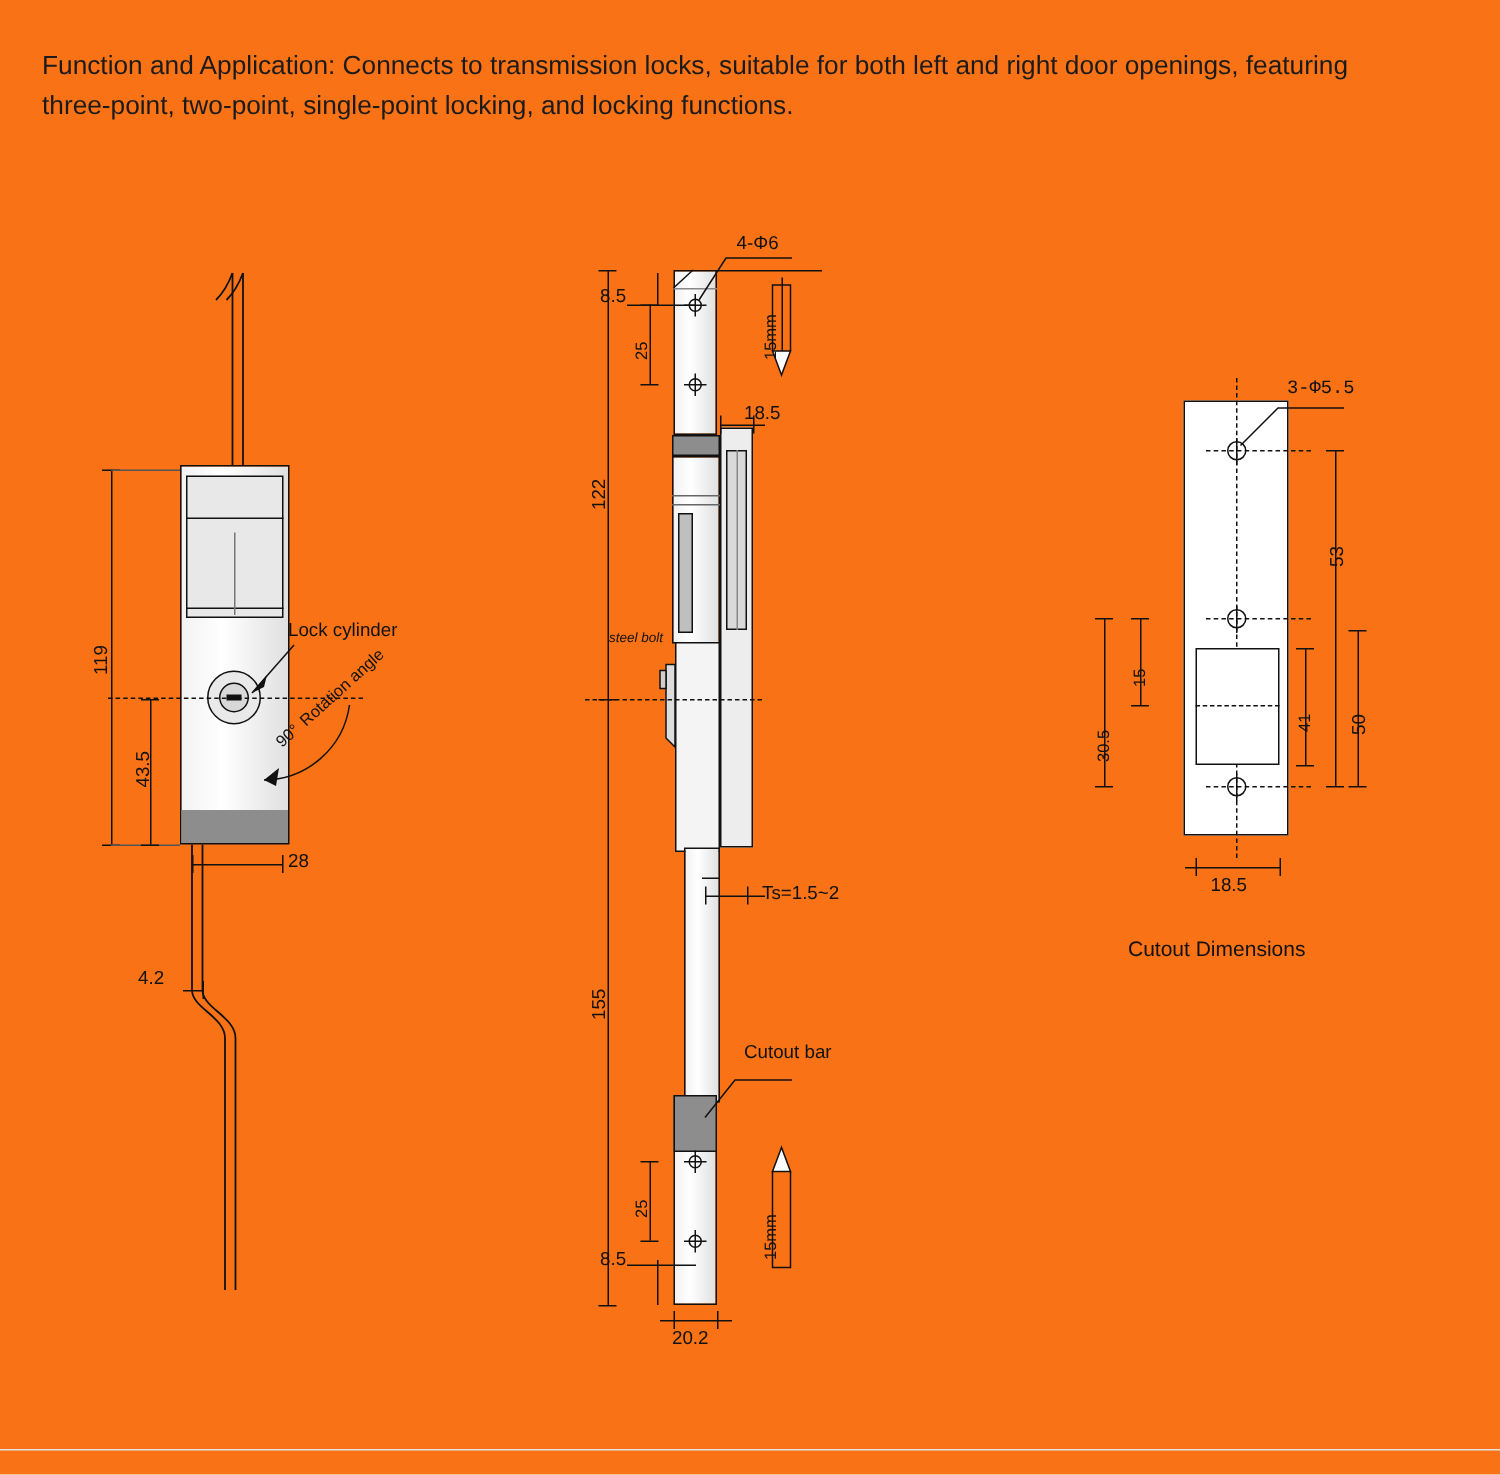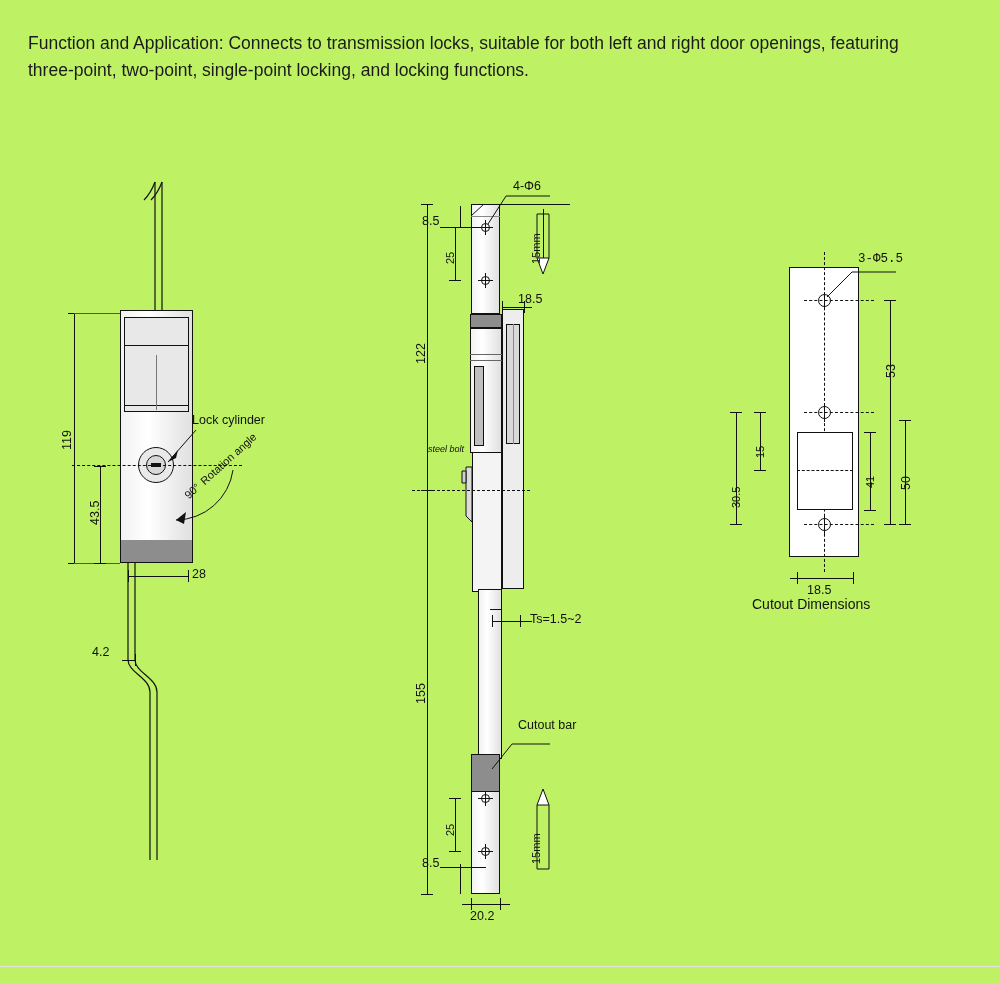--- a/index.html
+++ b/index.html
@@ -8,21 +8,21 @@
     background: #ffffff;
   }
   body {
     font-family: "Liberation Sans", sans-serif;
     color: #1a1a1a;
   }
   #page {
     position: relative;
     width: 1000px;
     height: 983px;
-    background: #bef264;
+    background: #f97316;
     overflow: hidden;
   }
   .desc {
     position: absolute;
     left: 28px;
     top: 30px;
     width: 900px;
     font-size: 17.5px;
     line-height: 27px;
     color: #1b1b1b;
@@ -145,21 +145,21 @@
     <div class="ln hl" style="left:128px;top:576px;width:60px;"></div>
     <div class="ln vl" style="left:128px;top:570px;height:12px;"></div>
     <div class="ln vl" style="left:188px;top:570px;height:12px;"></div>
     <div class="lbl" style="left:192px;top:567px;">28</div>
 
     <div class="ln hl" style="left:122px;top:660px;width:14px;"></div>
     <div class="ln vl" style="left:135px;top:654px;height:12px;"></div>
     <div class="lbl" style="left:92px;top:645px;">4.2</div>
   </div>
 
-  <div class="abs" style="left:400px;top:0;width:280px;height:920px;margin-top:24px;">
+  <div class="abs" style="left:378px;top:0;width:280px;height:920px;">
 
     <div class="box fillgrey" style="left:71px;top:180px;width:29px;height:110px;"></div>
     <div class="ln hl" style="left:71px;top:192px;width:29px;background:#888;"></div>
     <svg class="svgwrap" width="280" height="920">
       <path d="M71,192 L84,180" stroke="#111" stroke-width="1" fill="none"></path>
     </svg>
 
     <div class="box" style="left:81px;top:199px;width:9px;height:9px;border-radius:50%;"></div>
     <div class="box" style="left:81px;top:252px;width:9px;height:9px;border-radius:50%;"></div>
     <div class="ln hl" style="left:78px;top:203px;width:15px;"></div>
@@ -312,17 +312,17 @@
     <div class="ln vl" style="left:36px;top:412px;height:112px;"></div>
     <div class="ln hl" style="left:30px;top:412px;width:12px;"></div>
     <div class="ln hl" style="left:30px;top:524px;width:12px;"></div>
     <div class="vlbl sm" style="left:30px;top:508px;">30.5</div>
 
     <div class="ln hl" style="left:90px;top:578px;width:64px;"></div>
     <div class="ln vl" style="left:97px;top:572px;height:12px;"></div>
     <div class="ln vl" style="left:153px;top:572px;height:12px;"></div>
     <div class="lbl" style="left:107px;top:583px;">18.5</div>
 
-    <div class="lbl big" style="left:52px;top:596px;">Cutout Dimensions</div>
+    <div class="lbl big" style="left:52px;top:624px;">Cutout Dimensions</div>
   </div>
 
   <div class="bottom-rule"></div>
 </div>
 
 </body></html>

